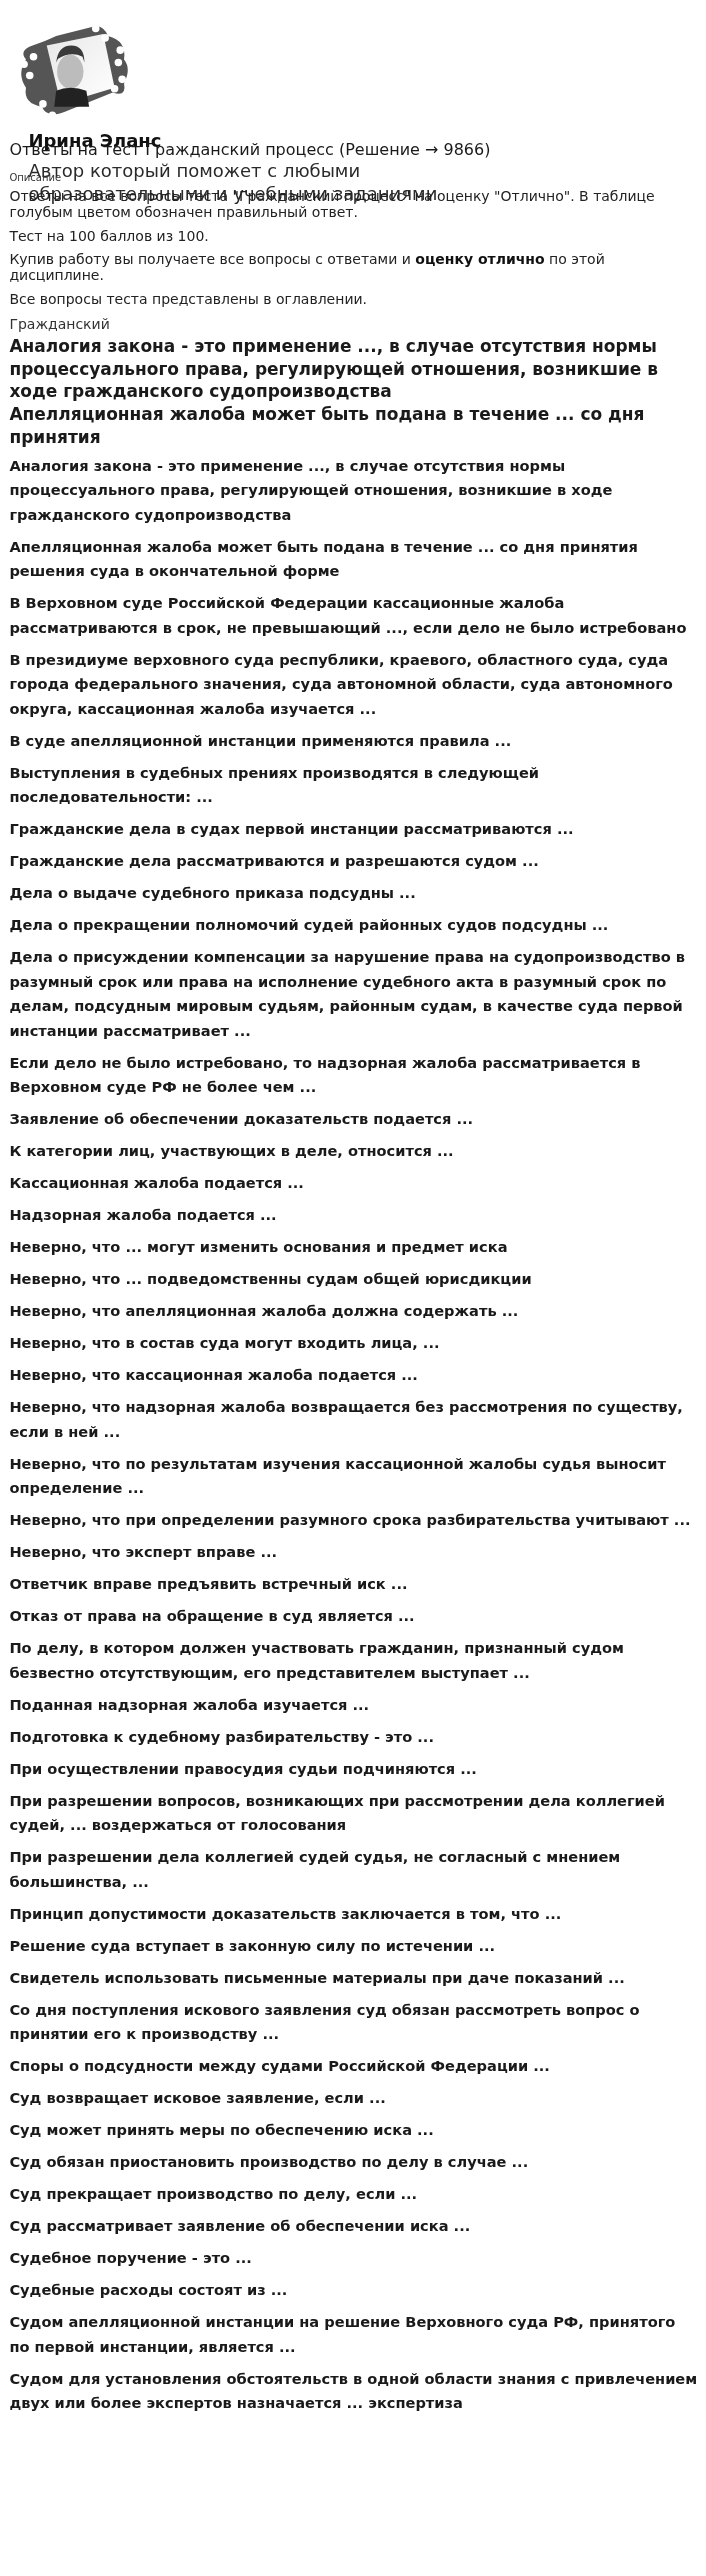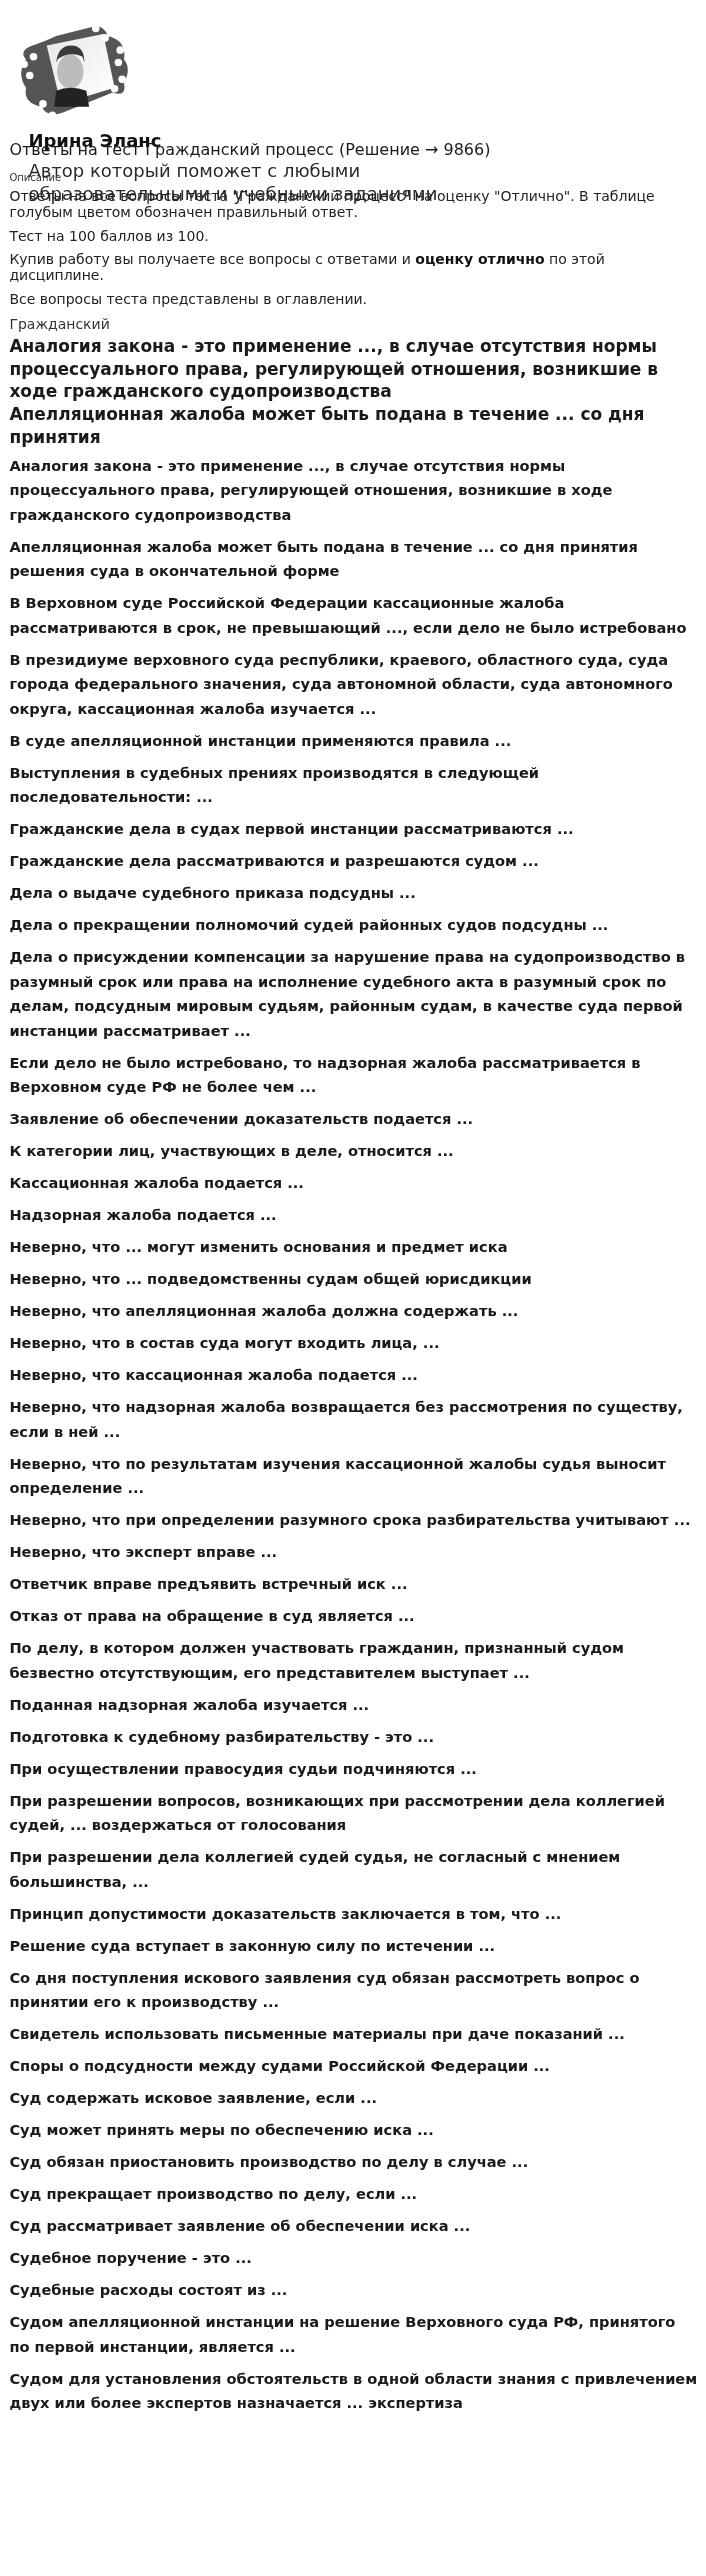--- a/index.html
+++ b/index.html
@@ -136,24 +136,24 @@
     <li class="toc-item">Ответчик вправе предъявить встречный иск ...</li>
     <li class="toc-item">Отказ от права на обращение в суд является ...</li>
     <li class="toc-item">По делу, в котором должен участвовать гражданин, признанный судом безвестно отсутствующим, его представителем выступает ...</li>
     <li class="toc-item">Поданная надзорная жалоба изучается ...</li>
     <li class="toc-item">Подготовка к судебному разбирательству - это ...</li>
     <li class="toc-item">При осуществлении правосудия судьи подчиняются ...</li>
     <li class="toc-item">При разрешении вопросов, возникающих при рассмотрении дела коллегией судей, ... воздержаться от голосования</li>
     <li class="toc-item">При разрешении дела коллегией судей судья, не согласный с мнением большинства, ...</li>
     <li class="toc-item">Принцип допустимости доказательств заключается в том, что ...</li>
     <li class="toc-item">Решение суда вступает в законную силу по истечении ...</li>
+    <li class="toc-item">Свидетель использовать письменные материалы при даче показаний ...</li>
     <li class="toc-item">Со дня поступления искового заявления суд обязан рассмотреть вопрос о принятии его к производству ...</li>
-    <li class="toc-item">Свидетель использовать письменные материалы при даче показаний ...</li>
     <li class="toc-item">Споры о подсудности между судами Российской Федерации ...</li>
-    <li class="toc-item">Суд содержать исковое заявление, если ...</li>
+    <li class="toc-item">Суд возвращает исковое заявление, если ...</li>
     <li class="toc-item">Суд может принять меры по обеспечению иска ...</li>
     <li class="toc-item">Суд обязан приостановить производство по делу в случае ...</li>
     <li class="toc-item">Суд прекращает производство по делу, если ...</li>
     <li class="toc-item">Суд рассматривает заявление об обеспечении иска ...</li>
     <li class="toc-item">Судебное поручение - это ...</li>
     <li class="toc-item">Судебные расходы состоят из ...</li>
     <li class="toc-item">Судом апелляционной инстанции на решение Верховного суда РФ, принятого по первой инстанции, является ...</li>
     <li class="toc-item">Судом для установления обстоятельств в одной области знания с привлечением двух или более экспертов назначается ... экспертиза</li>
   </ul>
 </div>

